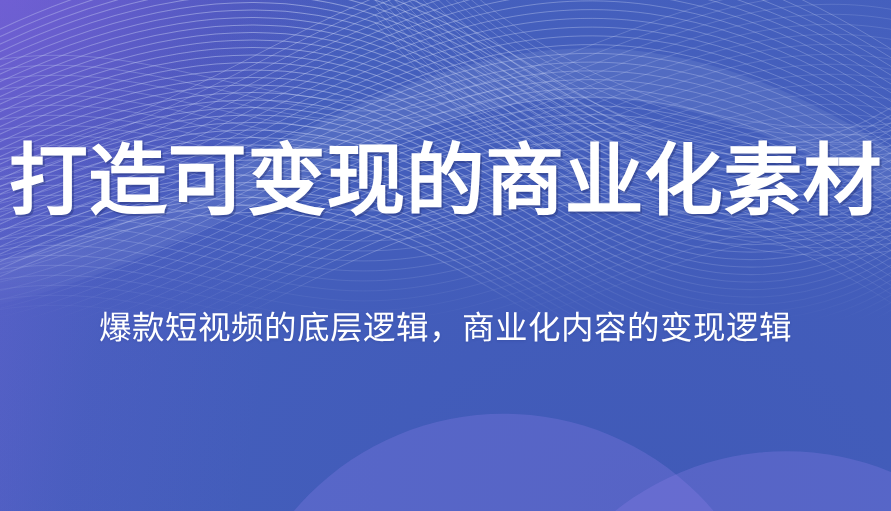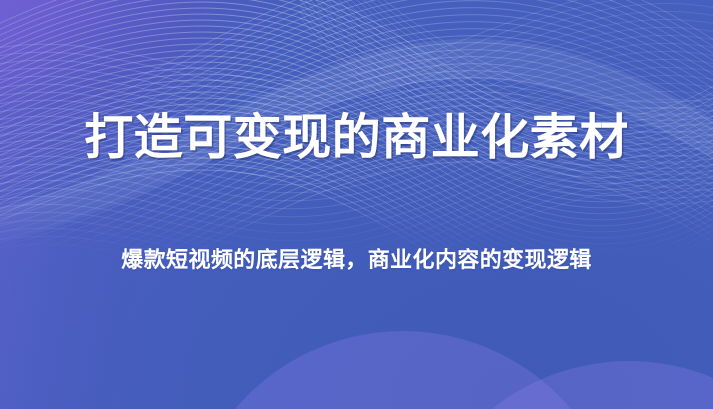--- a/index.html
+++ b/index.html
@@ -88,39 +88,39 @@
     align-items: center;
     justify-content: flex-start;
     text-align: center;
   }
 
   #title {
     margin: 0;
     position: absolute;
     left: 0; right: 0;
     top: 112px;
-    font-size: 49px;
+    font-size: 63px;
     line-height: 1.06;
     font-weight: 700;
     letter-spacing: 0.5px;
     color: #ffffff;
     text-shadow:
        1.5px 2px 0 rgba(38,52,124,0.42),
        0 1px 3px rgba(34,46,110,0.22);
     white-space: nowrap;
   }
 
   #subtitle {
     margin: 0;
     position: absolute;
     left: 0; right: 0;
     top: 245px;
-    font-size: 22px;
+    font-size: 26px;
     line-height: 1.35;
-    font-weight: 700;
+    font-weight: 400;
     letter-spacing: 0.4px;
     color: #ffffff;
     text-shadow: 0 1px 2px rgba(34,46,110,0.18);
     white-space: nowrap;
   }
 </style>
 </head>
 <body>
 
 <div id="banner">

